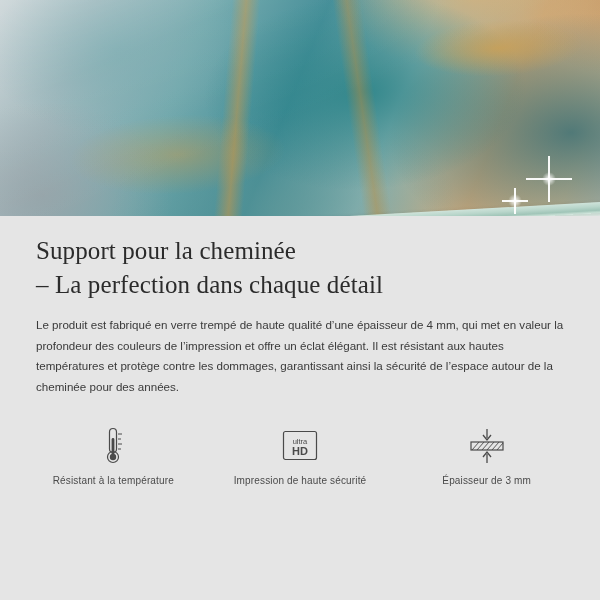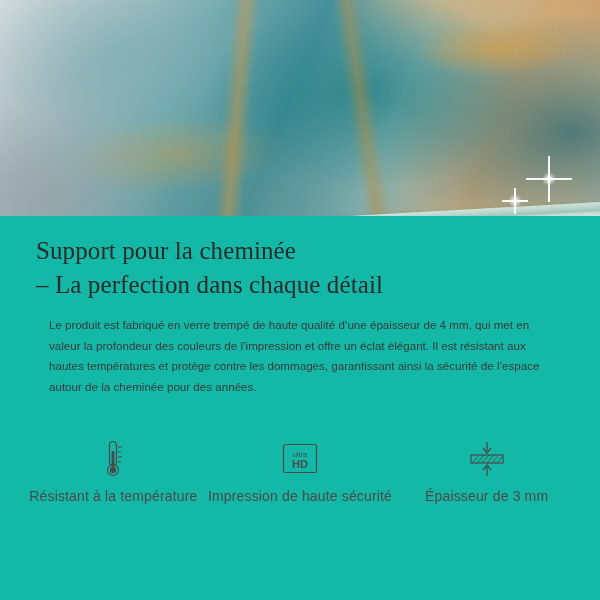--- a/index.html
+++ b/index.html
@@ -10,21 +10,21 @@
     background: #ffffff;
     font-family: "Liberation Sans", sans-serif;
     overflow: hidden;
     position: relative;
   }
 
   .page {
     width: 600px;
     height: 600px;
     position: relative;
-    background: #14b8a6;
+    background: #e5e5e5;
     display: flex;
     flex-direction: column;
   }
 
   
   .hero {
     position: relative;
     width: 600px;
     height: 216px;
     overflow: hidden;
@@ -120,21 +120,21 @@
     font-weight: 400;
     margin: 0 0 14px 0;
     letter-spacing: 0.1px;
   }
   .headline .l2 { display: block; font-family: Liberation Serif, serif; }
 
   .body-copy {
     font-size: 11.6px;
     line-height: 1.78;
     color: #3a3a3a;
-    margin: 13px;
+    margin: 0;
     max-width: 534px;
   }
 
   
   .features {
     margin-top: 26px;
     padding: 0 20px;
     display: grid;
     grid-template-columns: repeat(3, 1fr);
     row-gap: 18px;
@@ -147,21 +147,21 @@
   }
   .feature-icon {
     height: 44px;
     display: flex;
     align-items: center;
     justify-content: center;
     margin-bottom: 7px;
     text-decoration: underline;
   }
   .feature-label {
-    font-size: 14px;
+    font-size: 10px;
     color: #4a4a4a;
     letter-spacing: 0.15px;
   }
   svg { display: block; }
 </style>
 </head>
 <body>
 
 <div class="page">
 

